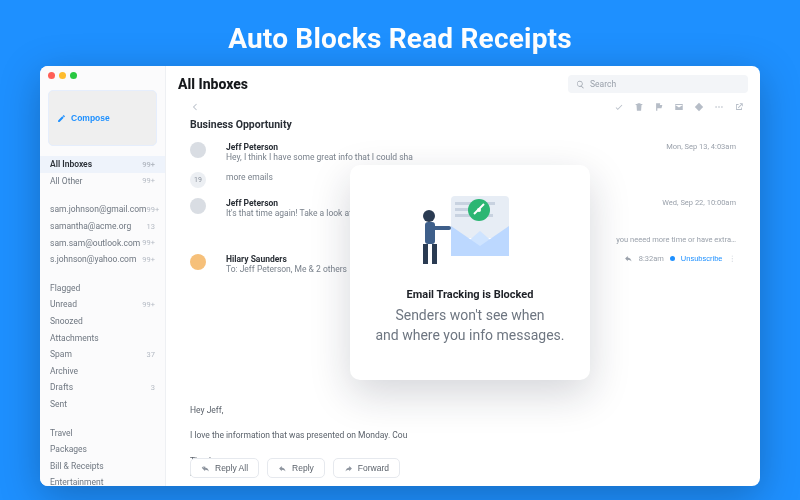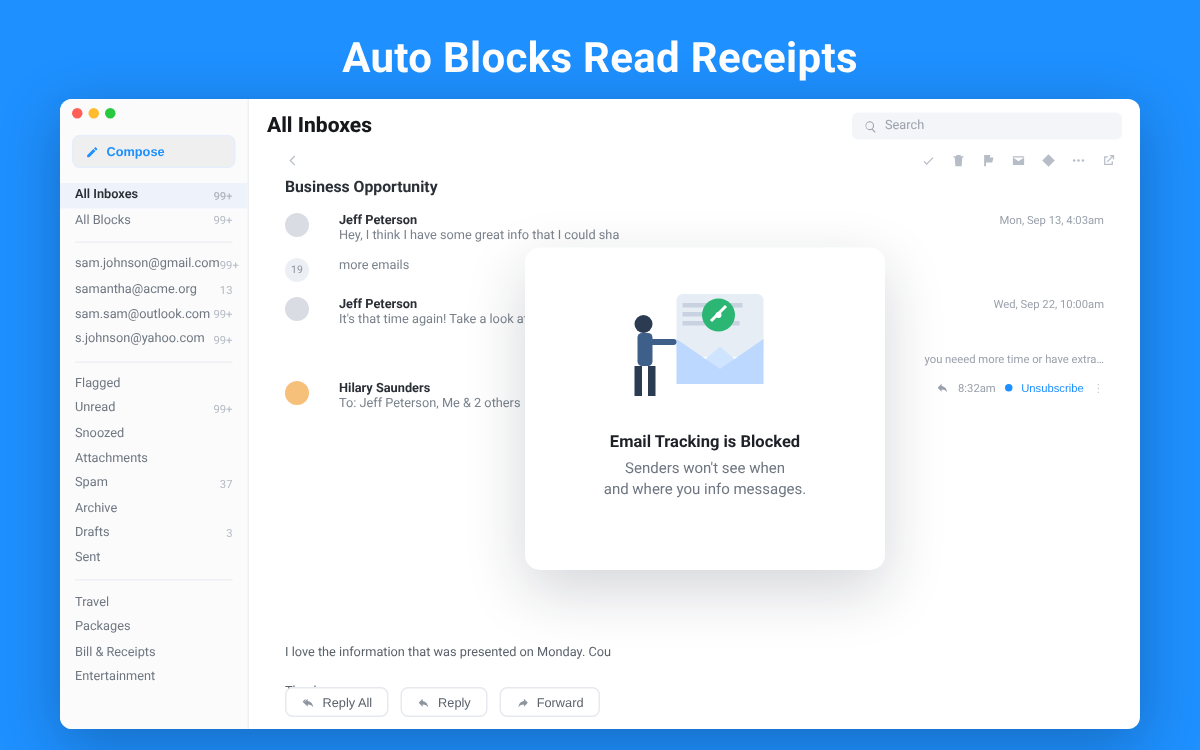--- a/index.html
+++ b/index.html
@@ -13,21 +13,21 @@
     position:absolute; left:40px; top:66px; width:720px; height:420px;
     background:#fff; border-radius:8px; box-shadow:0 10px 40px rgba(0,0,0,.25);
     display:flex; overflow:hidden; font-size:8.5px; color:#2a2f36;
   }
   
   .tl { position:absolute; top:6px; left:8px; display:flex; gap:4px; z-index:3;}
   .tl span { width:7px;height:7px;border-radius:50%; display:block;}
   .tl .r{background:#ff5f57}.tl .y{background:#febc2e}.tl .g{background:#28c840}
   
   .sidebar { width:126px; background:#fbfbfc; border-right:1px solid #eef0f3; padding:24px 0 0; display:flex; flex-direction:column;}
-  .compose { margin:0 8px 8px; border:1px solid #e6eefc; color:#1e90ff; padding:5px 8px; border-radius:5px; display:flex; align-items:flex-end; gap:5px; font-weight:600; font-size:8.5px;}
+  .compose { margin:0 8px 8px; border:1px solid #e6eefc; color:#1e90ff; padding:22px 8px; border-radius:5px; display:flex; align-items:flex-end; gap:5px; font-weight:600; font-size:8.5px;}
   .compose svg{width:9px;height:9px}
   .navgroup { padding:2px 0;}
   .navitem { display:flex; justify-content:space-between; align-items:center; padding:3.3px 10px; color:#6f7781; cursor:default;}
   .navitem .cnt{ color:#b4bac3; font-size:7.5px;}
   .navitem.active{ background:#eef3fb; color:#2a2f36; font-weight:600;}
   .sep{ height:1px;background:#eef0f3;margin:4px 10px;}
   
   .main { flex:1; display:flex; flex-direction:column; position:relative;}
   .topbar { height:30px; display:flex; align-items:center; padding:6px 12px 0; gap:10px;}
   .title { font-weight:800; font-size:14px; color:#16181b; flex:1;}
@@ -55,21 +55,21 @@
   .actbtn { border:1px solid #e6e9ee; border-radius:5px; padding:4px 10px; color:#5b626b; display:flex; align-items:center; gap:5px; background:#fff; font-size:8.5px;}
   .actbtn svg{width:9px;height:9px;fill:#8d949e}
   
   .popup {
     position:absolute; left:350px; top:165px; width:240px; height:215px;
     background:#fff; border-radius:10px; box-shadow:0 14px 40px rgba(20,30,50,.18);
     padding:18px 16px 14px; text-align:center; z-index:5;
   }
   .illus { height:95px; display:flex; align-items:center; justify-content:center; }
   .ptitle { font-weight:700; font-size:11px; color:#1d2026; margin-top:10px;}
-  .pmsg { color:#6e7681; font-size:10px; line-height:1.4; margin-top:5px;}
+  .pmsg { color:#6e7681; font-size:14px; line-height:1.4; margin-top:5px;}
 </style>
 </head>
 <body>
 
 <div class="hero">Auto Blocks Read Receipts</div>
 
 <div class="window">
   <div class="tl">
     <span class="r"></span>
     <span class="y"></span>
@@ -82,21 +82,21 @@
           <path fill="#1e90ff" d="M3 17.25V21h3.75L17.8 9.94l-3.75-3.75L3 17.25zM20.7 7.04a1 1 0 000-1.41l-2.34-2.34a1 1 0 00-1.41 0l-1.83 1.83 3.75 3.75 1.83-1.83z"></path>
         </svg>
       <span>Compose</span>
     </button>
     <div class="navgroup">
       <div class="navitem active">
           <span>All Inboxes</span>
           <span class="cnt">99+</span>
         </div>
       <div class="navitem">
-          <span>All Blocks</span>
+          <span>All Other</span>
           <span class="cnt">99+</span>
         </div>
     </div>
     <div class="sep"></div>
     <div class="navgroup">
       <div class="navitem">
           <span>sam.johnson@gmail.com</span>
           <span class="cnt">99+</span>
         </div>
       <div class="navitem">
@@ -245,21 +245,21 @@
             </svg>
           <span>8:32am</span>
           <span class="dot"></span>
           <button class="unsub">Unsubscribe</button>
           <span class="more">⋮</span>
         </div>
       </div>
     </div>
 
     <div class="bodytext">
-      <br>
+      <div>Hey Jeff,</div><br>
       <div>I love the information that was presented on Monday. Cou</div><br>
       <div>Thanks,</div>
       <div>Hilary</div>
     </div>
 
     <div class="actions">
       <button class="actbtn">
           <svg viewBox="0 0 24 24">
             <path d="M7 8V5l-5 5 5 5v-3l-2-2 2-2zm4 1V5l-7 7 7 7v-4c5 0 8 2 10 5-1-6-4-10-10-11z"></path>
           </svg>

